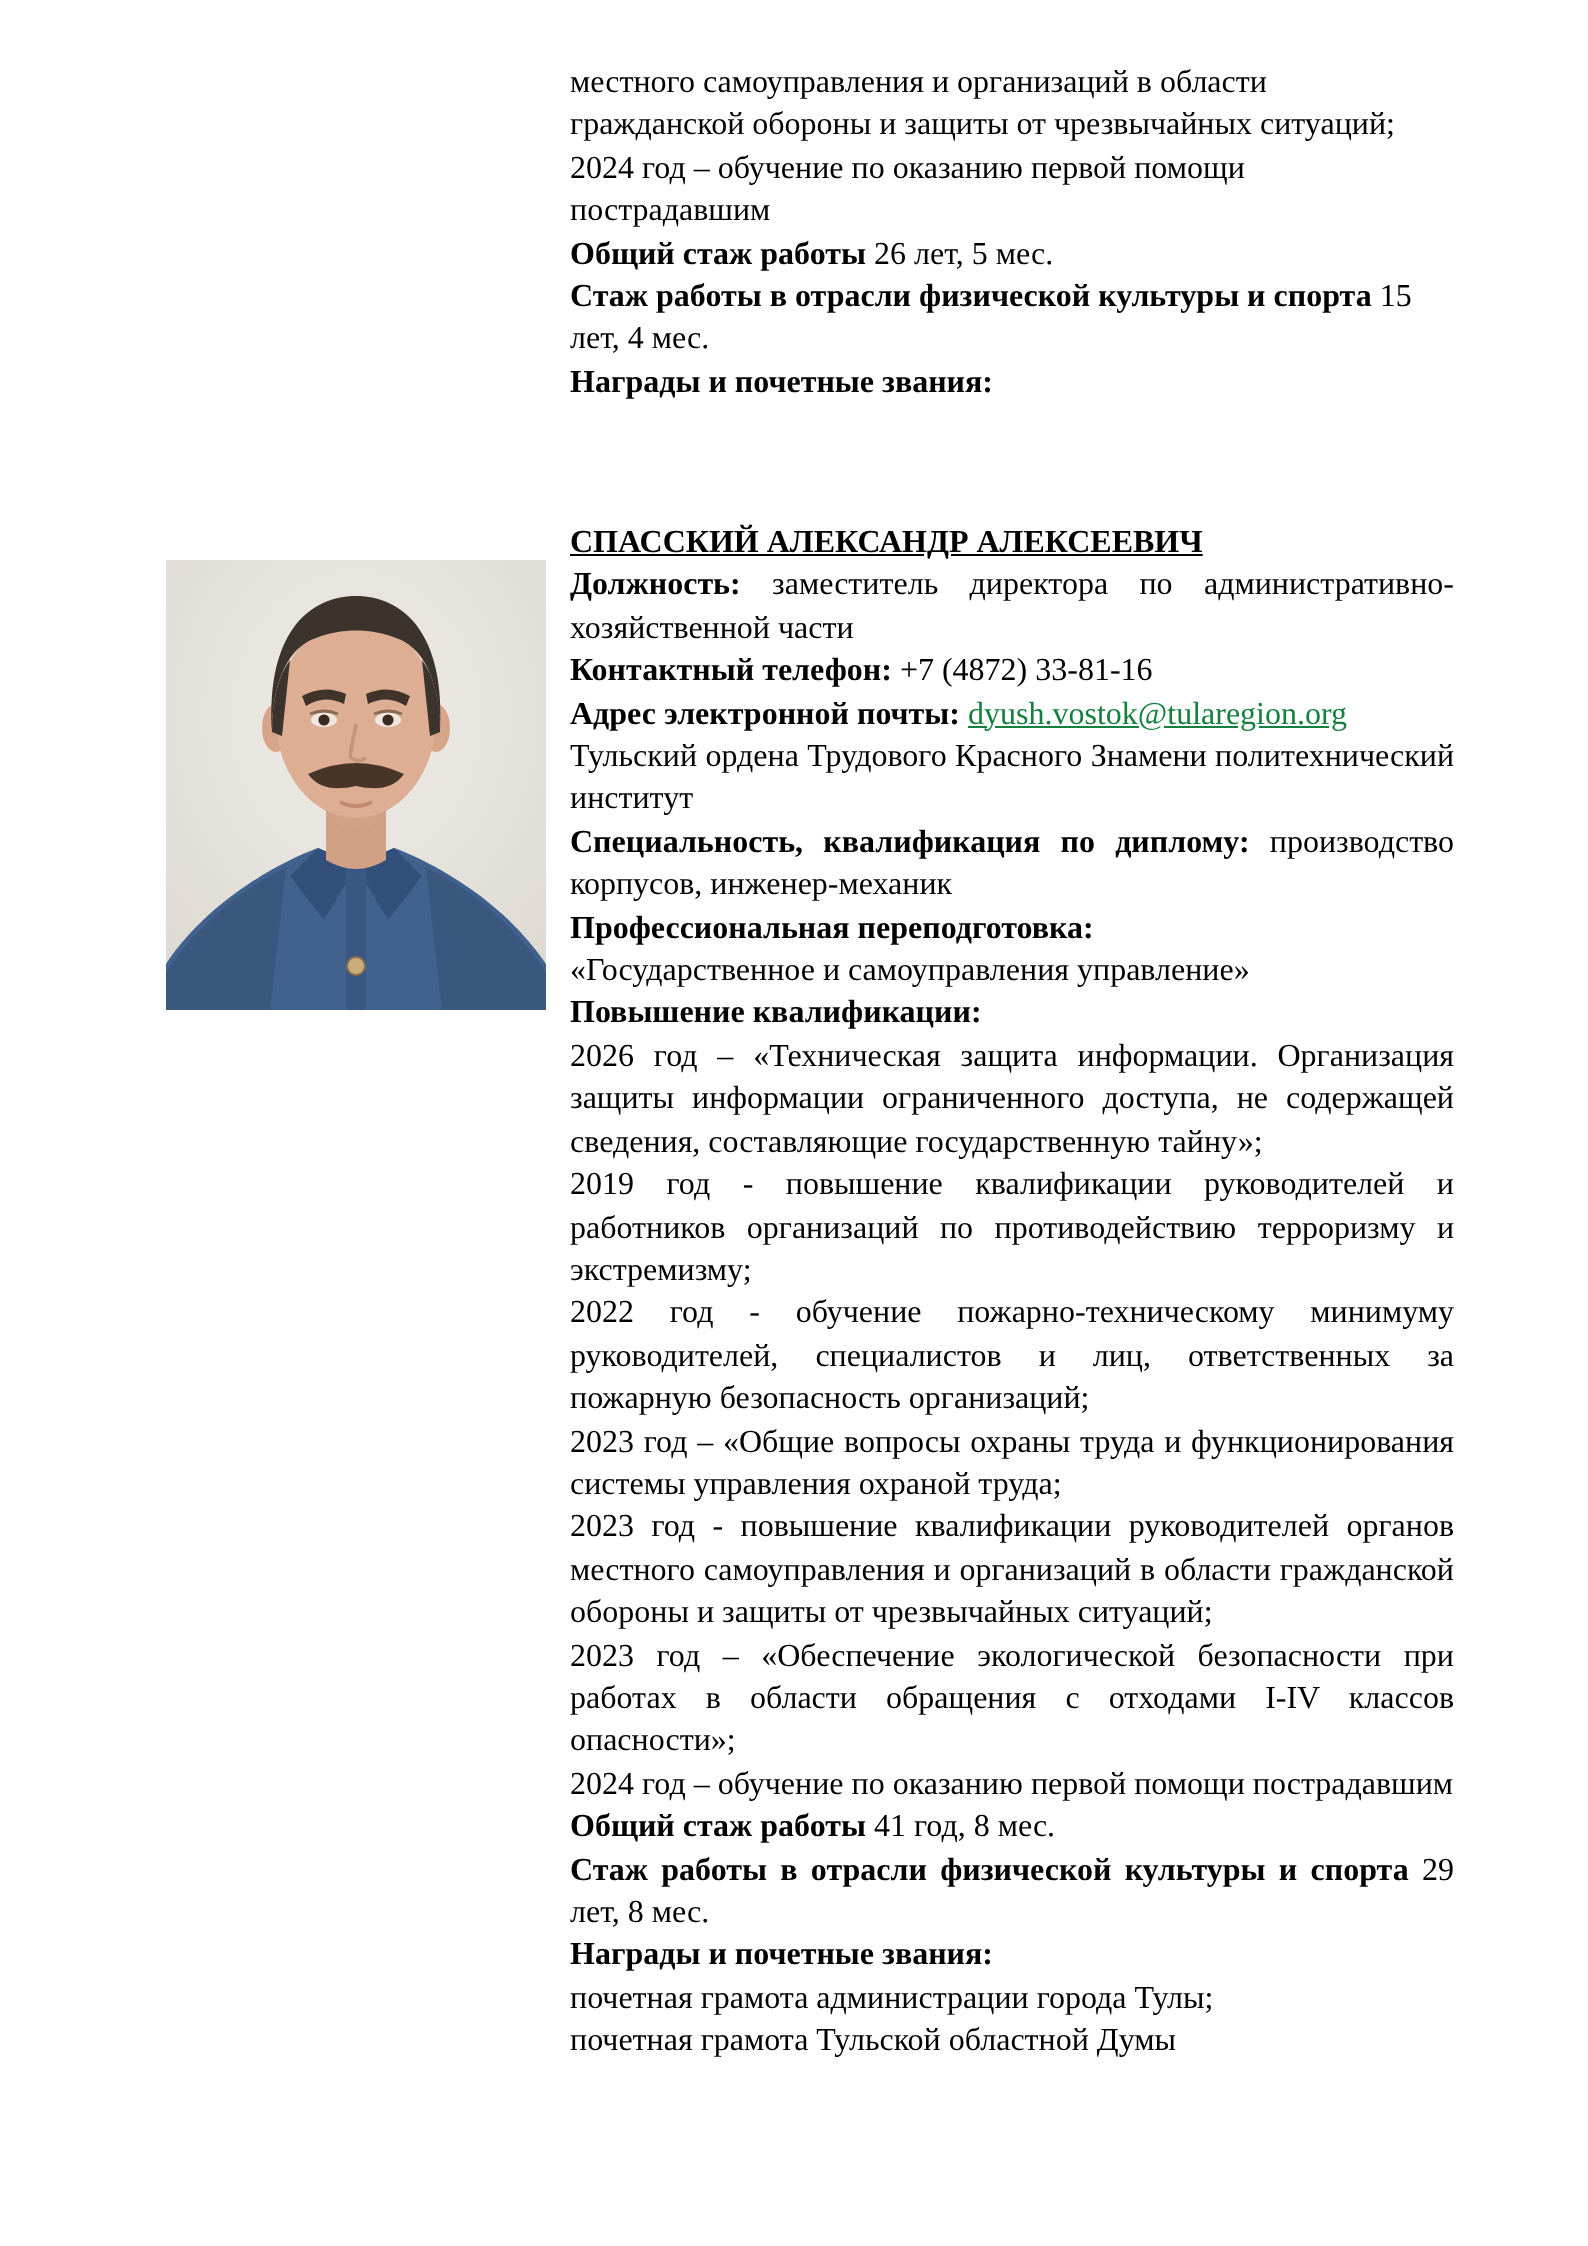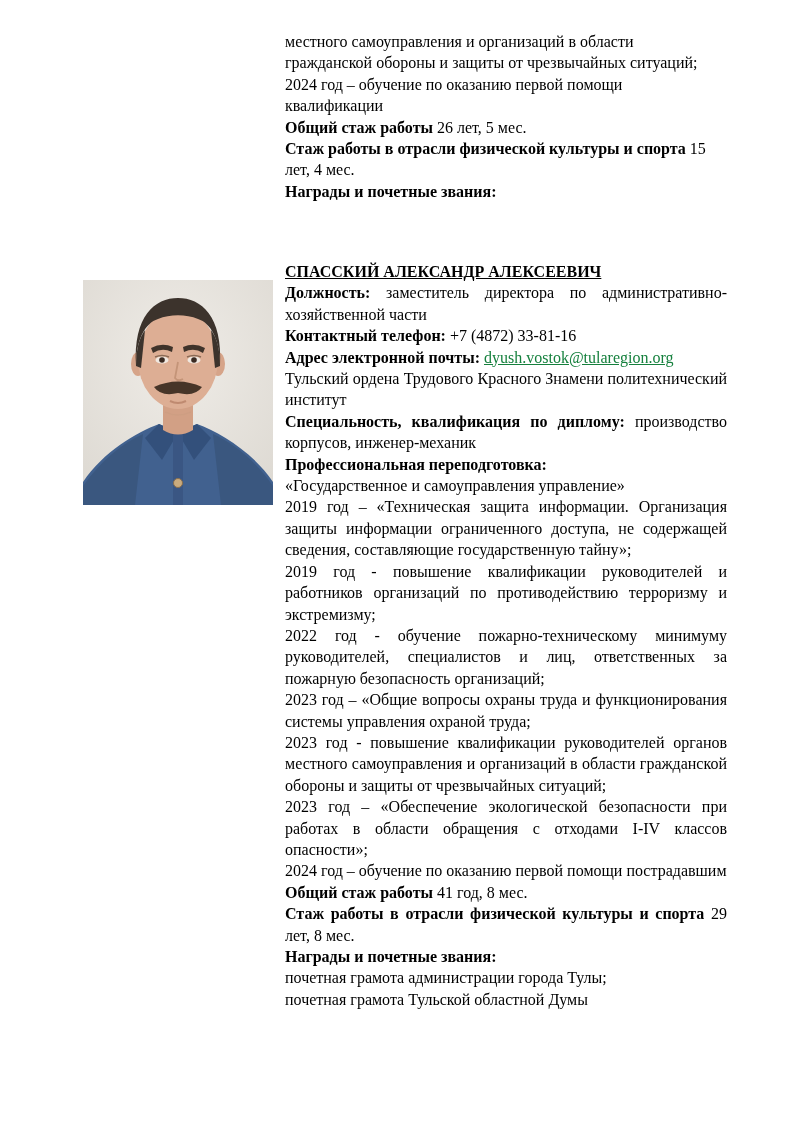--- a/index.html
+++ b/index.html
@@ -41,21 +41,21 @@
 </style>
 </head>
 <body>
 
 <div class="page">
 
   <div class="cont-block">
     <span class="cont-line">местного самоуправления и организаций в области</span>
     <span class="cont-line">гражданской обороны и защиты от чрезвычайных ситуаций;</span>
     <span class="cont-line">2024 год – обучение по оказанию первой помощи</span>
-    <span class="cont-line">квалификации</span>
+    <span class="cont-line">пострадавшим</span>
     <p><span class="b">Общий стаж работы</span> <span>26 лет, 5 мес.</span></p>
     <p><span class="b">Стаж работы в отрасли физической культуры и спорта</span> <span>15 лет, 4 мес.</span></p>
     <p><span class="b">Награды и почетные звания:</span></p>
   </div>
 
   <div class="profile-section">
 
     <div class="photo-col">
       <svg class="photo-frame" viewBox="0 0 190 225" xmlns="http://www.w3.org/2000/svg" role="img">
         <defs>
@@ -110,21 +110,22 @@
 
     <div class="text-col">
       <p><span class="name-heading">СПАССКИЙ АЛЕКСАНДР АЛЕКСЕЕВИЧ</span></p>
       <p class="just"><span class="b">Должность:</span> <span>заместитель директора по административно-хозяйственной части</span></p>
       <p class="just"><span class="b">Контактный телефон:</span> <span>+7 (4872) 33-81-16</span></p>
       <p class="just"><span class="b">Адрес электронной почты:</span> <a class="email-link">dyush.vostok@tularegion.org</a></p>
       <p class="just">Тульский ордена Трудового Красного Знамени политехнический институт</p>
       <p class="just"><span class="b">Специальность, квалификация по диплому:</span> <span>производство корпусов, инженер-механик</span></p>
       <p><span class="b">Профессиональная переподготовка:</span></p>
       <p class="just">«Государственное и самоуправления управление»</p>
-      <p class="just">2019 год – «Техническая защита информации. Организация защиты информации ограниченного доступа, не содержащей сведения, составляющие государственную тайну»;</p>
+      <p><span class="b">Повышение квалификации:</span></p>
+      <p class="just">2026 год – «Техническая защита информации. Организация защиты информации ограниченного доступа, не содержащей сведения, составляющие государственную тайну»;</p>
       <p class="just">2019 год - повышение квалификации руководителей и работников организаций по противодействию терроризму и экстремизму;</p>
       <p class="just">2022 год - обучение пожарно-техническому минимуму руководителей, специалистов и лиц, ответственных за пожарную безопасность организаций;</p>
       <p class="just">2023 год – «Общие вопросы охраны труда и функционирования системы управления охраной труда;</p>
       <p class="just">2023 год - повышение квалификации руководителей органов местного самоуправления и организаций в области гражданской обороны и защиты от чрезвычайных ситуаций;</p>
       <p class="just">2023 год – «Обеспечение экологической безопасности при работах в области обращения с отходами I-IV классов опасности»;</p>
       <p class="just">2024 год – обучение по оказанию первой помощи пострадавшим</p>
       <p class="just"><span class="b">Общий стаж работы</span> <span>41 год, 8 мес.</span></p>
       <p class="just"><span class="b">Стаж работы в отрасли физической культуры и спорта</span> <span>29 лет, 8 мес.</span></p>
       <p><span class="b">Награды и почетные звания:</span></p>
       <p>почетная грамота администрации города Тулы;</p>

